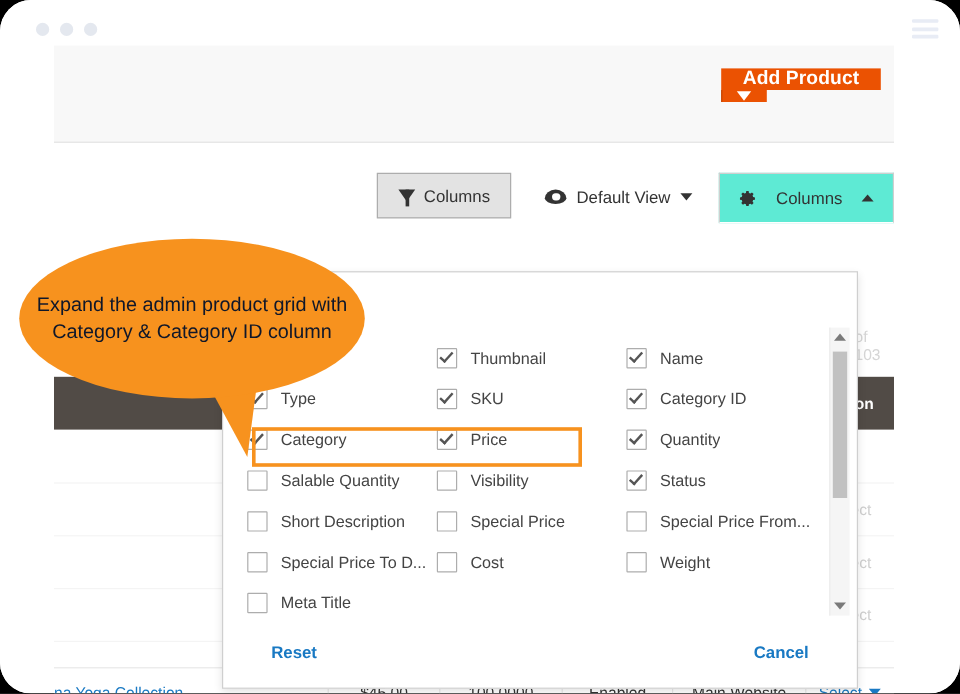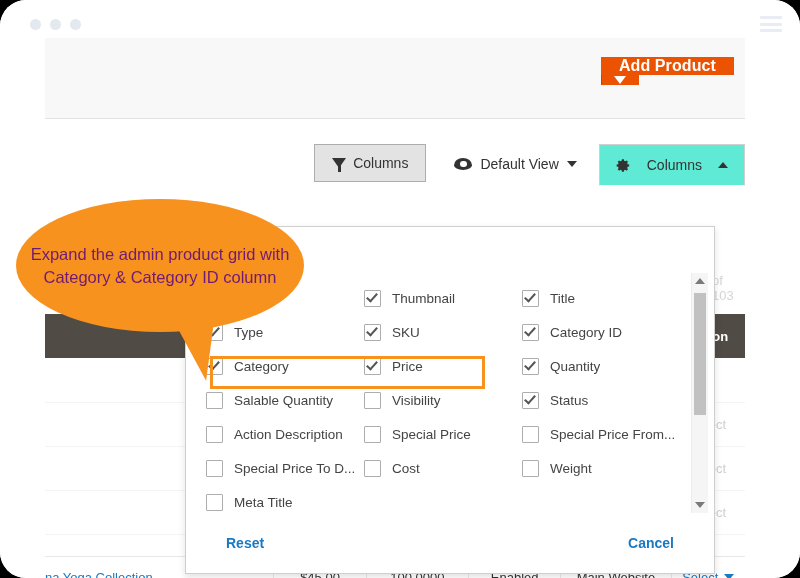--- a/index.html
+++ b/index.html
@@ -488,21 +488,21 @@
     width: 288px;
     height: 133px;
     background: #F7921E;
     border-radius: 50%;
     z-index: 60;
     display: flex;
     align-items: center;
     justify-content: center;
   }
   .callout-text {
-    color: #701a75;
+    color: #0f172a;
     font-size: 16.5px;
     line-height: 23px;
     text-align: center;
     font-family: "Liberation Sans", sans-serif;
     padding: 0 14px;
   }
   .callout-tail {
     position: absolute;
     left: 175px;
     top: 265px;
@@ -655,21 +655,21 @@
               <div class="cp-item">
                 <span class="cbox checked"></span>
                 <span class="cp-label">ID</span>
               </div>
               <div class="cp-item">
                 <span class="cbox checked"></span>
                 <span class="cp-label">Thumbnail</span>
               </div>
               <div class="cp-item">
                 <span class="cbox checked"></span>
-                <span class="cp-label">Title</span>
+                <span class="cp-label">Name</span>
               </div>
               <div class="cp-item">
                 <span class="cbox checked"></span>
                 <span class="cp-label">Type</span>
               </div>
               <div class="cp-item">
                 <span class="cbox checked"></span>
                 <span class="cp-label">SKU</span>
               </div>
               <div class="cp-item">
@@ -695,21 +695,21 @@
               <div class="cp-item">
                 <span class="cbox"></span>
                 <span class="cp-label">Visibility</span>
               </div>
               <div class="cp-item">
                 <span class="cbox checked"></span>
                 <span class="cp-label">Status</span>
               </div>
               <div class="cp-item">
                 <span class="cbox"></span>
-                <span class="cp-label">Action Description</span>
+                <span class="cp-label">Short Description</span>
               </div>
               <div class="cp-item">
                 <span class="cbox"></span>
                 <span class="cp-label">Special Price</span>
               </div>
               <div class="cp-item">
                 <span class="cbox"></span>
                 <span class="cp-label">Special Price From...</span>
               </div>
               <div class="cp-item">

